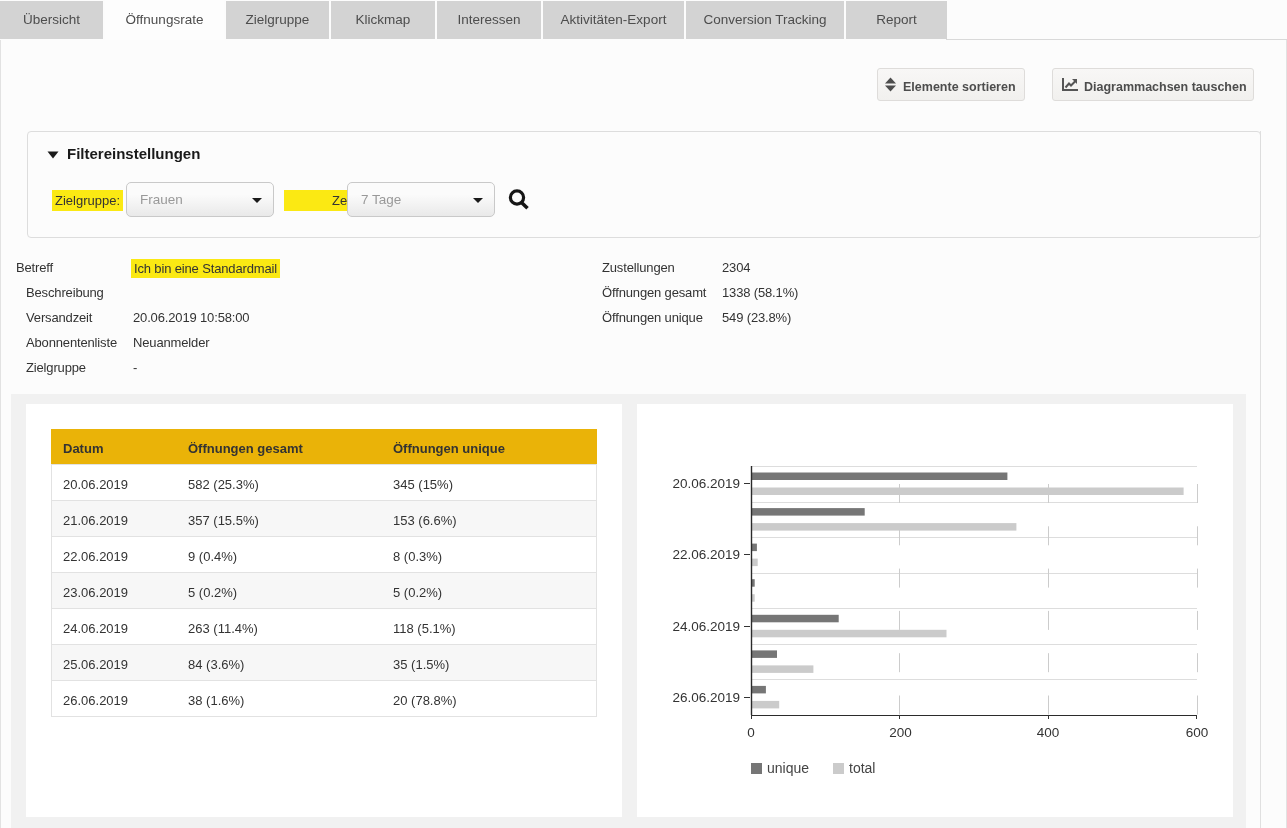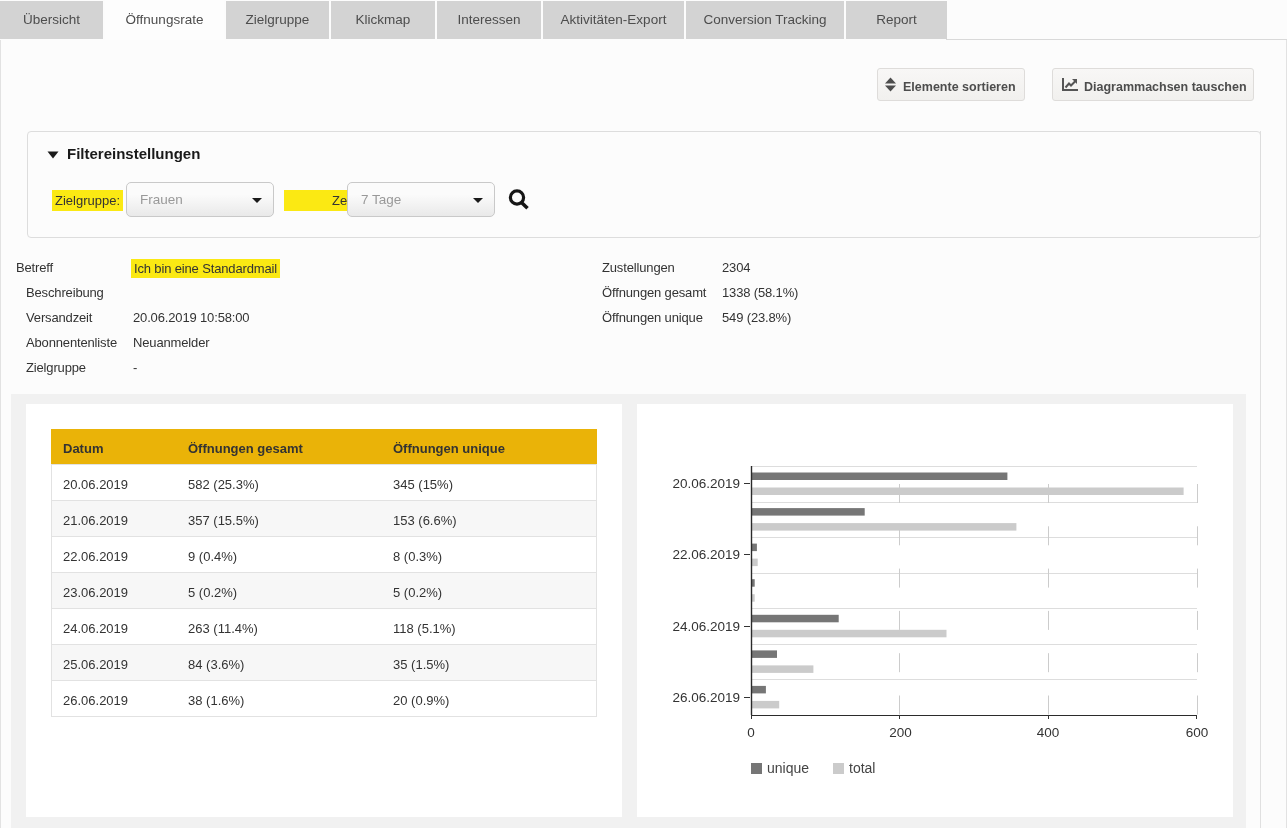--- a/index.html
+++ b/index.html
@@ -137,21 +137,21 @@
           <td>118 (5.1%)</td>
         </tr>
       <tr class="alt">
           <td>25.06.2019</td>
           <td>84 (3.6%)</td>
           <td>35 (1.5%)</td>
         </tr>
       <tr>
           <td>26.06.2019</td>
           <td>38 (1.6%)</td>
-          <td>20 (0.9%)</td>
+          <td>20 (78.8%)</td>
         </tr>
     </tbody>
     </table>
     <div style="height:1px;background:#e2e2e2;width:546px;"></div>
   </div>
   <div class="abs" style="left:51px;top:464px;width:1px;height:253px;background:#e2e2e2;"></div>
   <div class="abs" style="left:596px;top:464px;width:1px;height:253px;background:#e2e2e2;"></div>
 
   <svg class="abs" style="left:637px;top:404px;" width="596" height="413" viewBox="0 0 596 413">
 

